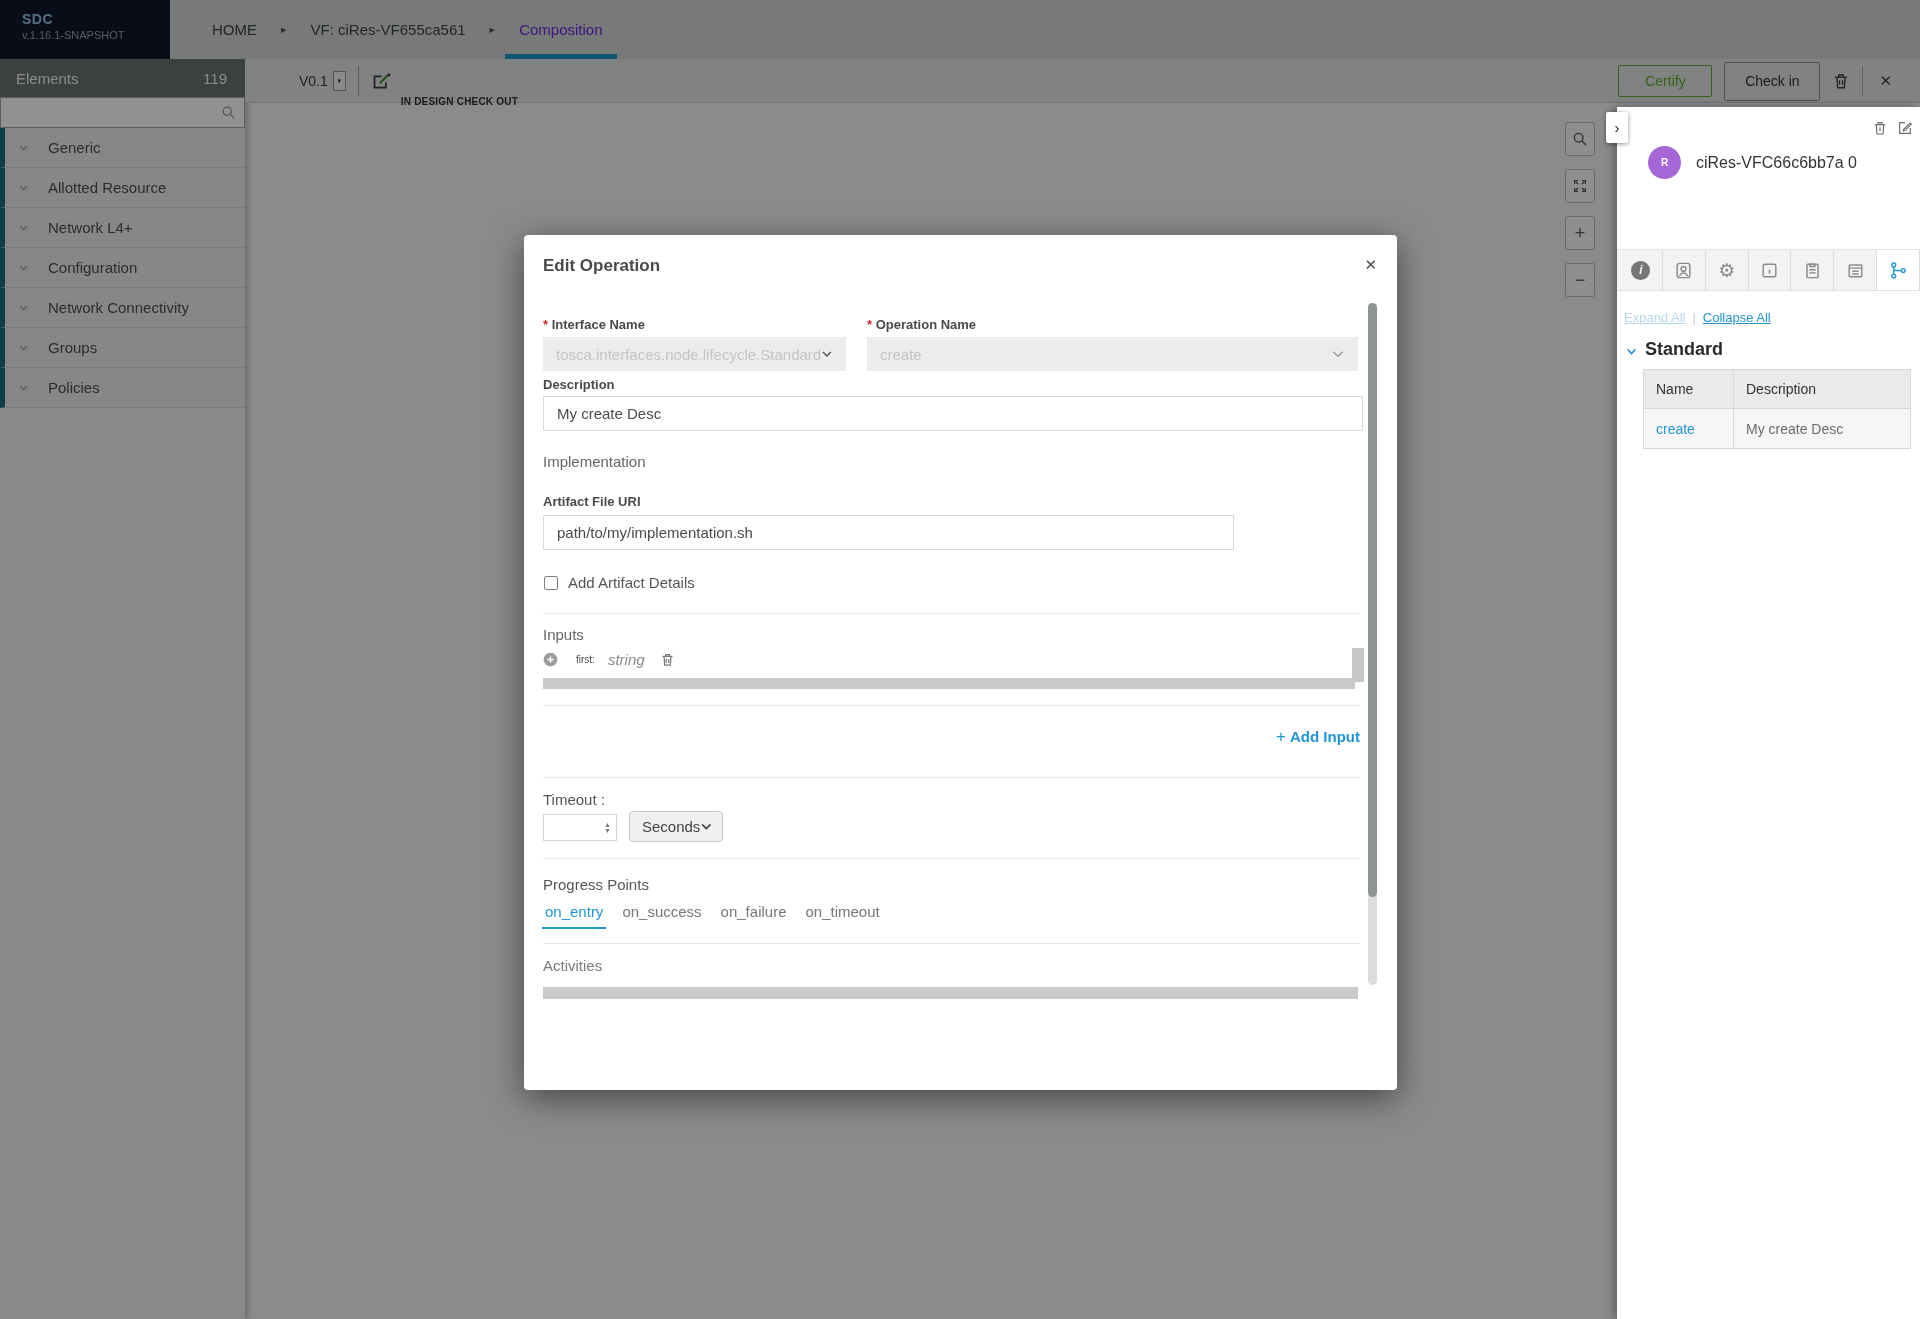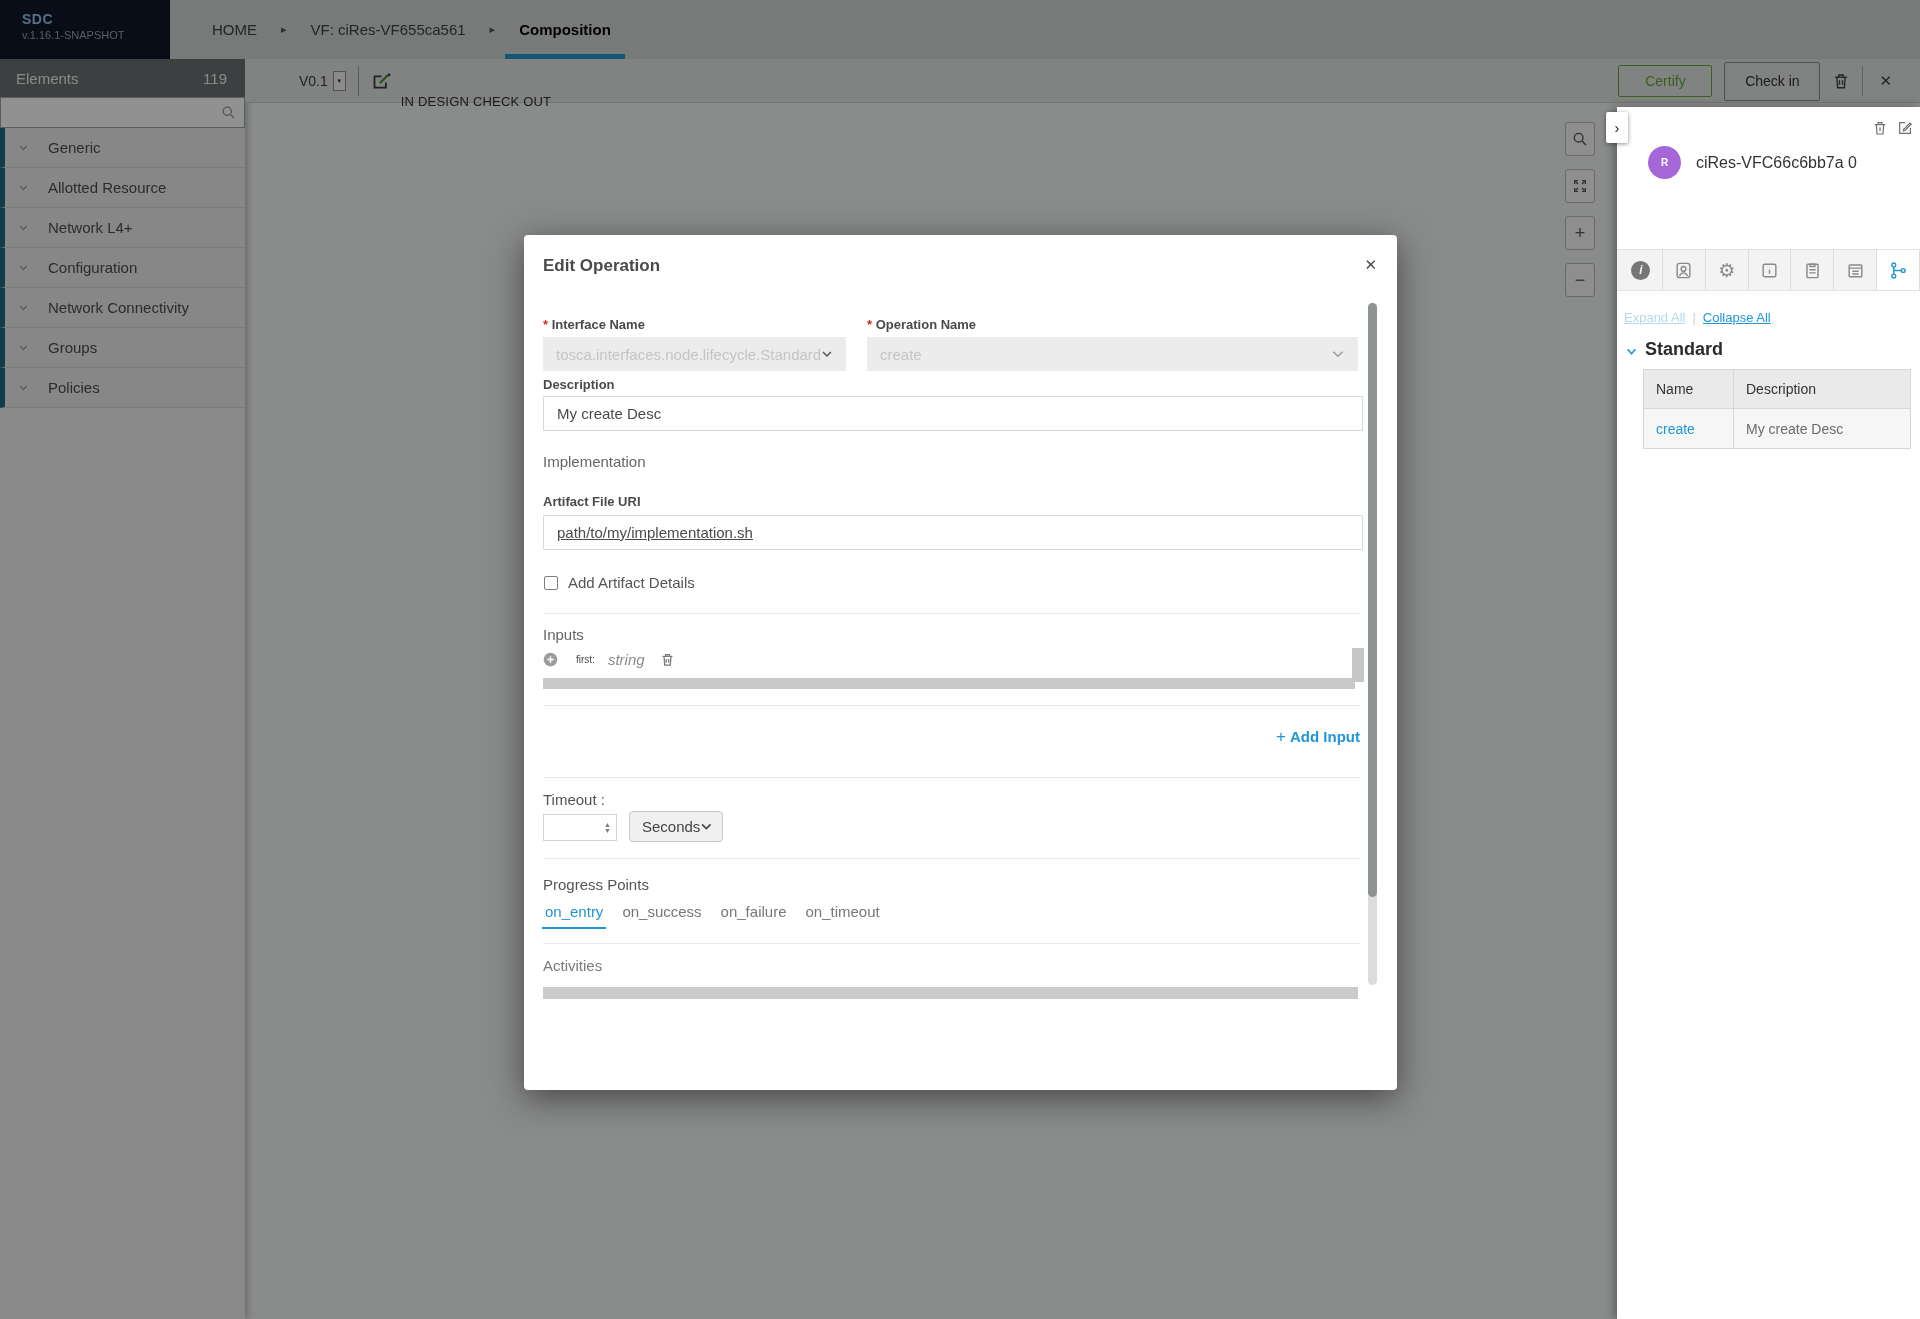--- a/index.html
+++ b/index.html
@@ -7,41 +7,41 @@
   body { font-family:"Liberation Sans","DejaVu Sans",sans-serif; background:#eef0f0; }
   .screen { position:relative; width:1920px; height:1319px; overflow:hidden; }
 
   
   .header { position:absolute; left:0; top:0; width:100%; height:59px; background:#cfd2d3; z-index:10; }
   .logo { position:absolute; left:0; top:0; width:170px; height:59px; background:#0f172a; padding:11px 0 0 22px; }
   .logo-title { font-size:14px; font-weight:bold; color:#8fc3e2; letter-spacing:.5px; }
   .logo-ver { font-size:11px; color:#9aa0a3; margin-top:2px; }
   .crumbs { position:absolute; left:210px; top:0; height:59px; display:flex; align-items:stretch; }
   .crumb { position:relative; display:flex; align-items:center; font-size:15px; color:#3c4043; padding:0 2px; cursor:default; }
-  .crumb.active { font-weight:bold; color:#000000; }
+  .crumb.active { font-weight:normal; color:#6d28d9; }
   .crumb.active::after { content:""; position:absolute; left:-12px; right:-12px; bottom:0; height:5px; background:var(--accent-dark,#1e96c8); }
   .crumb-sep { display:flex; align-items:center; font-size:11px; color:#4f4f4f; margin:0 22px; }
 
   
   .sidebar { position:absolute; left:0; top:59px; width:245px; bottom:0; background:#ececec; box-shadow:2px 0 7px rgba(0,0,0,.28); z-index:5; }
   .sb-head { height:38px; background:#6a6e70; display:flex; align-items:center; justify-content:space-between; padding:0 18px 0 16px; color:#ededed; font-size:15px; }
   .sb-search { position:relative; height:31px; }
   .sb-search input { width:100%; height:100%; border:1px solid #9aa0a2; background:#fafafa; padding:0 30px 0 10px; font-size:13px; color:#444; outline:none; }
   .sb-search .sicon { position:absolute; right:9px; top:8px; width:15px; height:15px; color:#8a8a8a; }
   .sb-item { position:relative; height:40px; background:#e9e9e9; border-bottom:1px solid #d4d4d4; border-left:5px solid #1d6a80; display:flex; align-items:center; padding-left:43px; font-size:15px; color:#4c4c4c; cursor:pointer; }
   .sb-item .chev { position:absolute; left:13px; top:14px; width:11px; height:11px; color:#8e8e8e; }
 
   
   .subheader { position:absolute; left:245px; top:59px; right:0; height:44px; background:#dfe2e2; border-bottom:1px solid #c6c9c9; z-index:6; }
   .sh-left { position:absolute; left:54px; top:0; height:44px; display:flex; align-items:center; }
   .sh-version { font-size:14px; color:#3a3a3a; }
   .mini-select { width:13px; height:20px; margin-left:5px; background:#f0f0f0; border:1px solid #8f8f8f; display:flex; align-items:center; justify-content:center; font-size:7px; color:#333; cursor:pointer; }
   .sh-div { width:1px; height:30px; background:#9d9d9d; margin:0 12px 0 12px; }
   .co-icon { width:21px; height:21px; margin-right:9px; position:relative; }
-  .sh-status { font-size:13px; font-weight:normal; color:#2f2f2f; letter-spacing:.2px;margin-top:40px; }
+  .sh-status { font-size:10px; font-weight:bold; color:#2f2f2f; letter-spacing:.2px;margin-top:40px; }
   .sh-right { position:absolute; right:24px; top:0; height:44px; display:flex; align-items:center; gap:12px;padding-left:15px; }
   .btn-certify { width:94px; height:32px; background:transparent; border:1px solid var(--green,#64a730); color:var(--green,#64a730); font-size:14px; border-radius:2px; cursor:pointer; font-family:inherit; }
   .btn-checkin { width:96px; height:39px; background:transparent; border:1px solid #8c8c8c; color:#2f2f2f; font-size:14px; border-radius:2px; cursor:pointer; font-family:inherit; }
   .tool-ic { width:18px; height:18px; color:#3d3d3d; cursor:pointer; }
   .sh-vdiv { width:1px; height:30px; background:#a8a8a8; }
   .tool-x { font-size:15px; color:#3d3d3d; cursor:pointer; padding:0 4px; }
 
   
   .canvas { position:absolute; left:245px; top:104px; right:0; bottom:0; background:#eef0f0; }
   .zoombar { position:absolute; left:1320px; top:18px; display:flex; flex-direction:column; gap:13px; }
@@ -352,21 +352,21 @@
           <polyline points="4,8 12,16 20,8"></polyline>
         </svg>
     </div>
 
     <div class="flabel" style="left:19px; top:142px;">Description</div>
     <input class="tinput" style="left: 19px; top: 161px; width: 820px;" value="My create Desc">
 
     <div class="m-sec" style="left:19px; top:218px;">Implementation</div>
 
     <div class="flabel" style="left:19px; top:259px;">Artifact File URI</div>
-    <input class="tinput" style="left: 19px; top: 280px; width: 820px; text-decoration: underline;" value="path/to/my/implementation.sh">
+    <input class="tinput" style="left: 19px; top: 280px; width: 691px;" value="path/to/my/implementation.sh">
 
     <div class="chk-row">
       <div class="chk-box"></div>
       <div class="chk-label">Add Artifact Details</div>
     </div>
 
     <div class="mline" style="top:378px;"></div>
     <div class="m-sec" style="left:19px; top:391px;text-align:right;">Inputs</div>
 
     <div class="inp-row">

